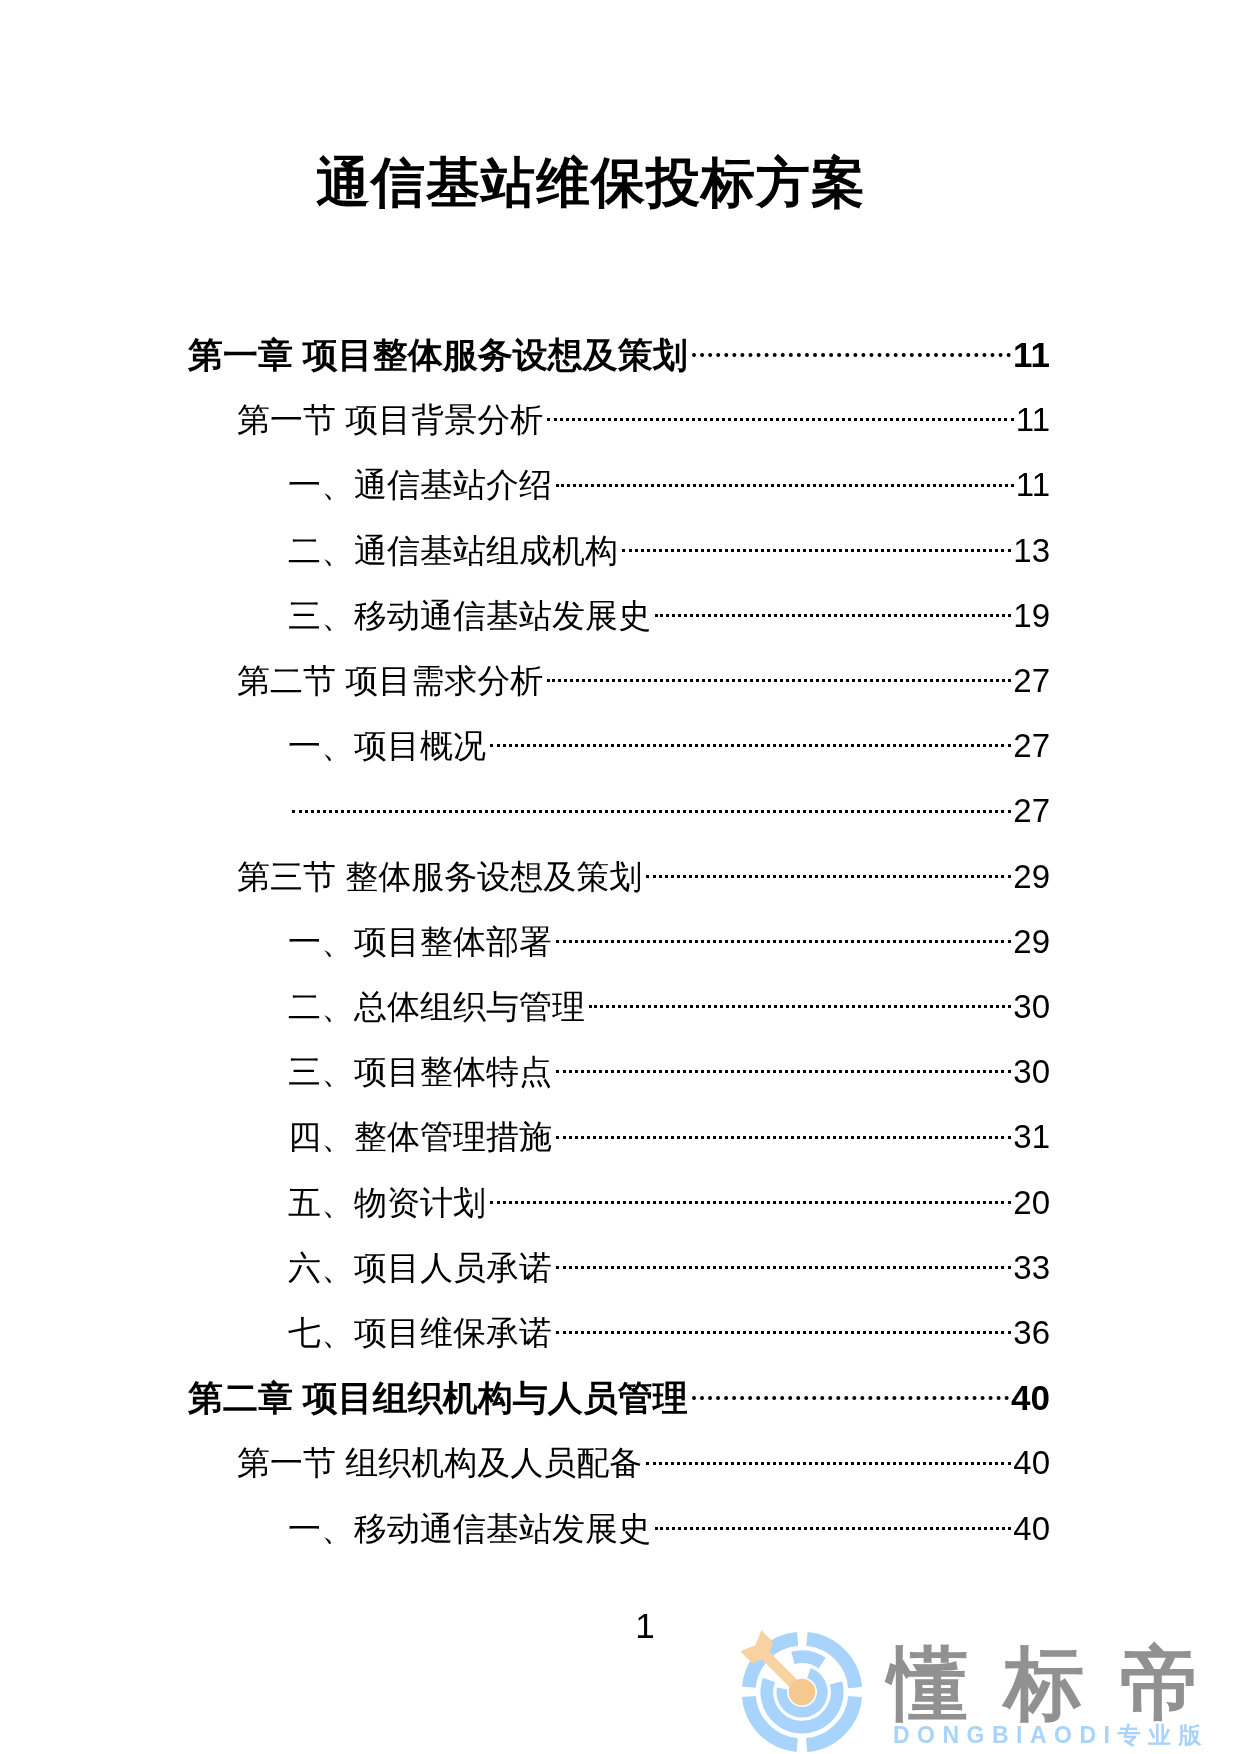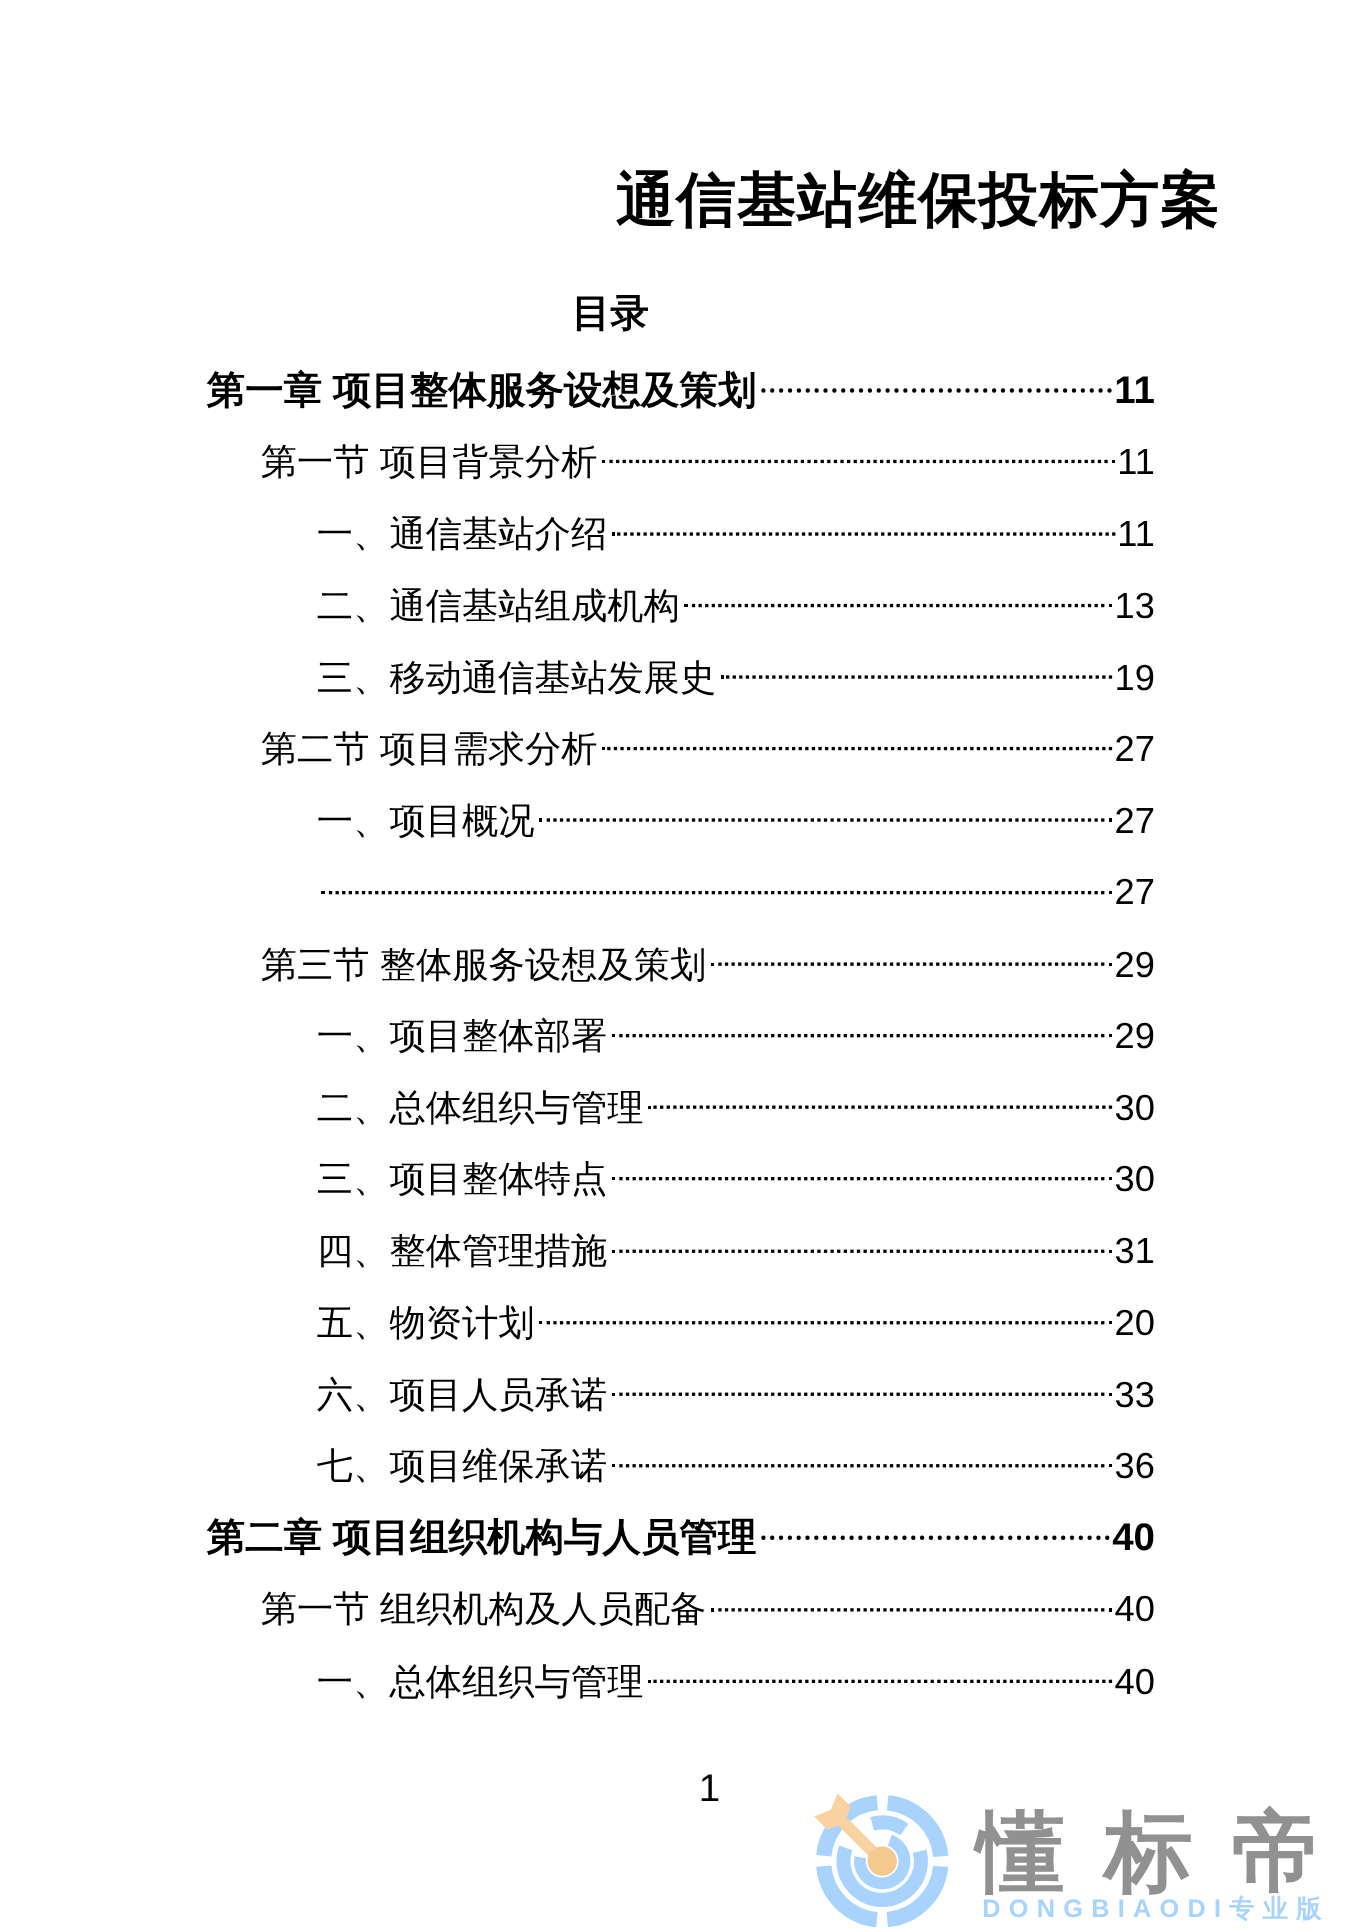--- a/index.html
+++ b/index.html
@@ -6,23 +6,24 @@
   .page{
     position:relative;
     width:1241px;height:1754px;
     background:#ffffff;
     overflow:hidden;
     font-family:"Liberation Sans","DejaVu Sans",sans-serif;
     color:#000;
   }
   .doc-title{
     position:absolute;top:146px;left:0;width:1110px;
-    text-align:right;
+    text-align:center;
     font-size:54px;font-weight:800;line-height:72px;
     letter-spacing:1px;
+    padding-left:36px;
   }
   .toc-heading{
     position:absolute;top:262px;left:0;width:1110px;
     text-align:center;
     font-size:35px;font-weight:800;line-height:46px;
   }
   .toc{
     position:absolute;top:322px;left:188px;width:862px;
   }
   .toc-row{
@@ -61,21 +62,20 @@
     letter-spacing:7.5px;white-space:nowrap;
   }
 </style>
 </head>
 <body>
 
 <div class="page">
 
   <div class="doc-title">通信基站维保投标方案</div>
 
-  <div class="toc-heading">目录</div>
 
   <div class="toc">
       <div class="toc-row lvl1">
       <span class="toc-label">第一章 项目整体服务设想及策划</span>
       <span class="toc-leader"></span>
       <span class="toc-page">11</span>
     </div>
       <div class="toc-row lvl2">
       <span class="toc-label">第一节 项目背景分析</span>
       <span class="toc-leader"></span>
@@ -154,21 +154,21 @@
       <span class="toc-label">第二章 项目组织机构与人员管理</span>
       <span class="toc-leader"></span>
       <span class="toc-page">40</span>
     </div>
       <div class="toc-row lvl2">
       <span class="toc-label">第一节 组织机构及人员配备</span>
       <span class="toc-leader"></span>
       <span class="toc-page">40</span>
     </div>
       <div class="toc-row lvl3">
-      <span class="toc-label">一、总体组织与管理</span>
+      <span class="toc-label">一、移动通信基站发展史</span>
       <span class="toc-leader"></span>
       <span class="toc-page">40</span>
     </div>
     </div>
 
   <div class="footer-page-number">1</div>
 
   <div class="brand-watermark">
     <svg class="brand-icon" viewBox="0 0 120 120" xmlns="http://www.w3.org/2000/svg">
 

